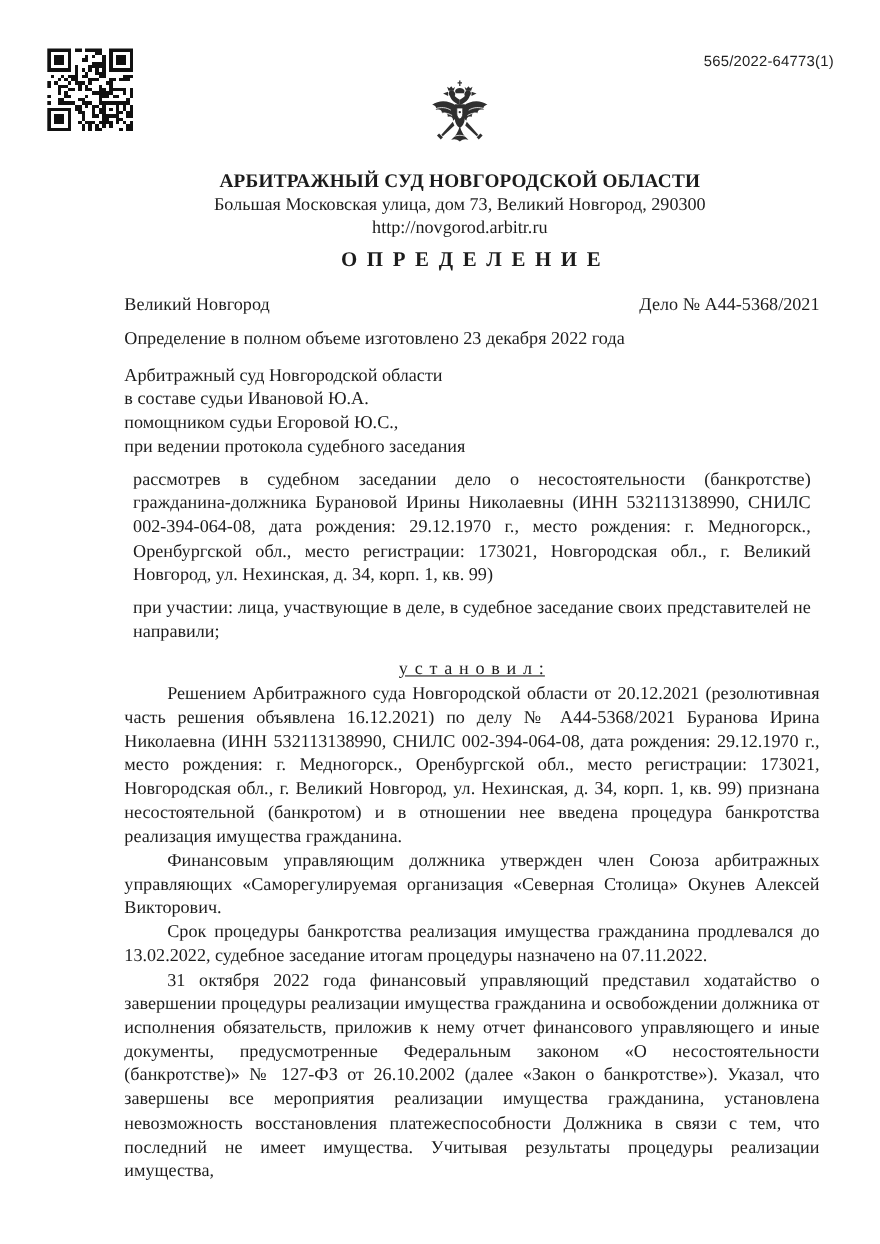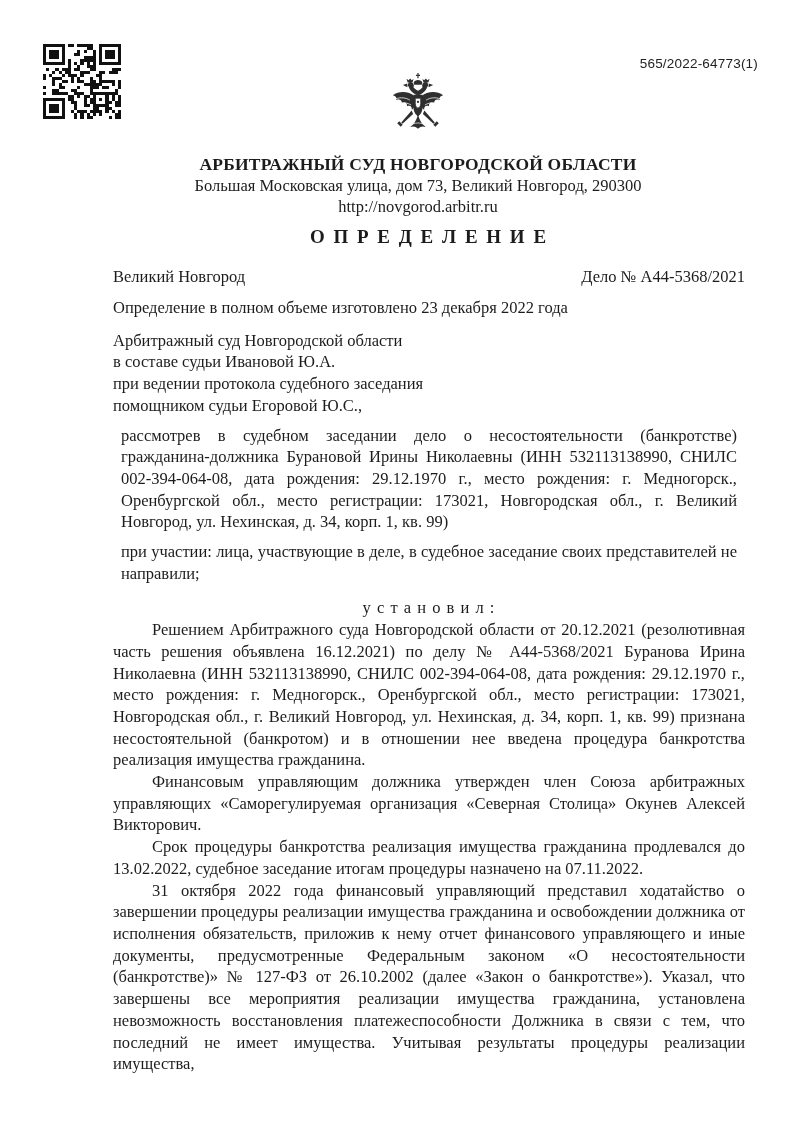--- a/index.html
+++ b/index.html
@@ -7,21 +7,21 @@
     position:relative;
     width:800px;height:1131px;
     background:#ffffff;
     font-family:"Liberation Serif","DejaVu Serif",serif;
     color:#1c1c1c;
     overflow:hidden;
   }
   .qr{position:absolute;left:43px;top:44px;width:78px;height:75px;}
   .qr svg{width:100%;height:100%;fill:#111;}
   .stamp-number{
-    position:absolute;top:56px;right:42px;
+    position:absolute;top:48px;right:42px;
     font-family:"Liberation Sans","DejaVu Sans",sans-serif;
     font-size:13.5px;letter-spacing:.2px;color:#222;
   }
   .header{
     position:absolute;left:90px;top:73px;width:656px;
     text-align:center;
   }
   .emblem{display:block;margin:0 auto 6px auto;width:58px;height:74px;}
   .court-name{font-weight:bold;font-size:17.5px;line-height:22px;letter-spacing:.2px;}
   .court-address{font-size:16.5px;line-height:21px;}
@@ -37,21 +37,21 @@
   }
   .main{
     position:absolute;left:113px;top:297px;width:632px;
     font-size:16.5px;line-height:21.7px;text-align:justify;
   }
   .line{text-align:left;}
   .gap-sm{margin-top:11px;}
   .gap-md{margin-top:13px;}
   .para{text-indent:39px;margin:0;}
   .noindent{text-indent:0;margin:8px;}
-  .centered{text-align:center;letter-spacing:1px;}
+  .centered{text-align:center;letter-spacing:1px;text-decoration:underline;}
 </style>
 </head>
 <body>
 
 <div class="page">
 
   <div class="qr">
     <svg id="qr-svg" viewBox="0 0 25 25" preserveAspectRatio="none" shape-rendering="crispEdges">
         <rect x="0" y="0" width="7" height="7"></rect>
         <rect x="1" y="1" width="5" height="5" fill="#fff"></rect>
@@ -302,22 +302,22 @@
   <div class="place-row">
     <span>Великий Новгород</span>
     <span>Дело № А44-5368/2021</span>
   </div>
 
   <div class="main">
     <div class="line">Определение в полном объеме изготовлено 23 декабря 2022 года</div>
 
     <div class="line gap-sm">Арбитражный суд Новгородской области</div>
     <div class="line">в составе судьи Ивановой Ю.А.</div>
+    <div class="line">помощником судьи Егоровой Ю.С.,</div>
     <div class="line">при ведении протокола судебного заседания</div>
-    <div class="line">помощником судьи Егоровой Ю.С.,</div>
 
     <p class="noindent">рассмотрев в судебном заседании дело о несостоятельности (банкротстве) гражданина-должника Бурановой Ирины Николаевны (ИНН 532113138990, СНИЛС 002-394-064-08, дата рождения: 29.12.1970 г., место рождения: г. Медногорск., Оренбургской обл., место регистрации: 173021, Новгородская обл., г. Великий Новгород, ул. Нехинская, д. 34, корп. 1, кв. 99)</p>
 
     <p class="noindent gap-md">при участии: лица, участвующие в деле, в судебное заседание своих представителей не направили;</p>
 
     <div class="centered gap-md">у с т а н о в и л :</div>
 
     <p class="para gap-sm">Решением Арбитражного суда Новгородской области от 20.12.2021 (резолютивная часть решения объявлена 16.12.2021) по делу № А44-5368/2021 Буранова Ирина Николаевна (ИНН 532113138990, СНИЛС 002-394-064-08, дата рождения: 29.12.1970 г., место рождения: г. Медногорск., Оренбургской обл., место регистрации: 173021, Новгородская обл., г. Великий Новгород, ул. Нехинская, д. 34, корп. 1, кв. 99) признана несостоятельной (банкротом) и в отношении нее введена процедура банкротства реализация имущества гражданина.</p>
     <p class="para">Финансовым управляющим должника утвержден член Союза арбитражных управляющих «Саморегулируемая организация «Северная Столица» Окунев Алексей Викторович.</p>
     <p class="para">Срок процедуры банкротства реализация имущества гражданина продлевался до 13.02.2022, судебное заседание итогам процедуры назначено на 07.11.2022.</p>

